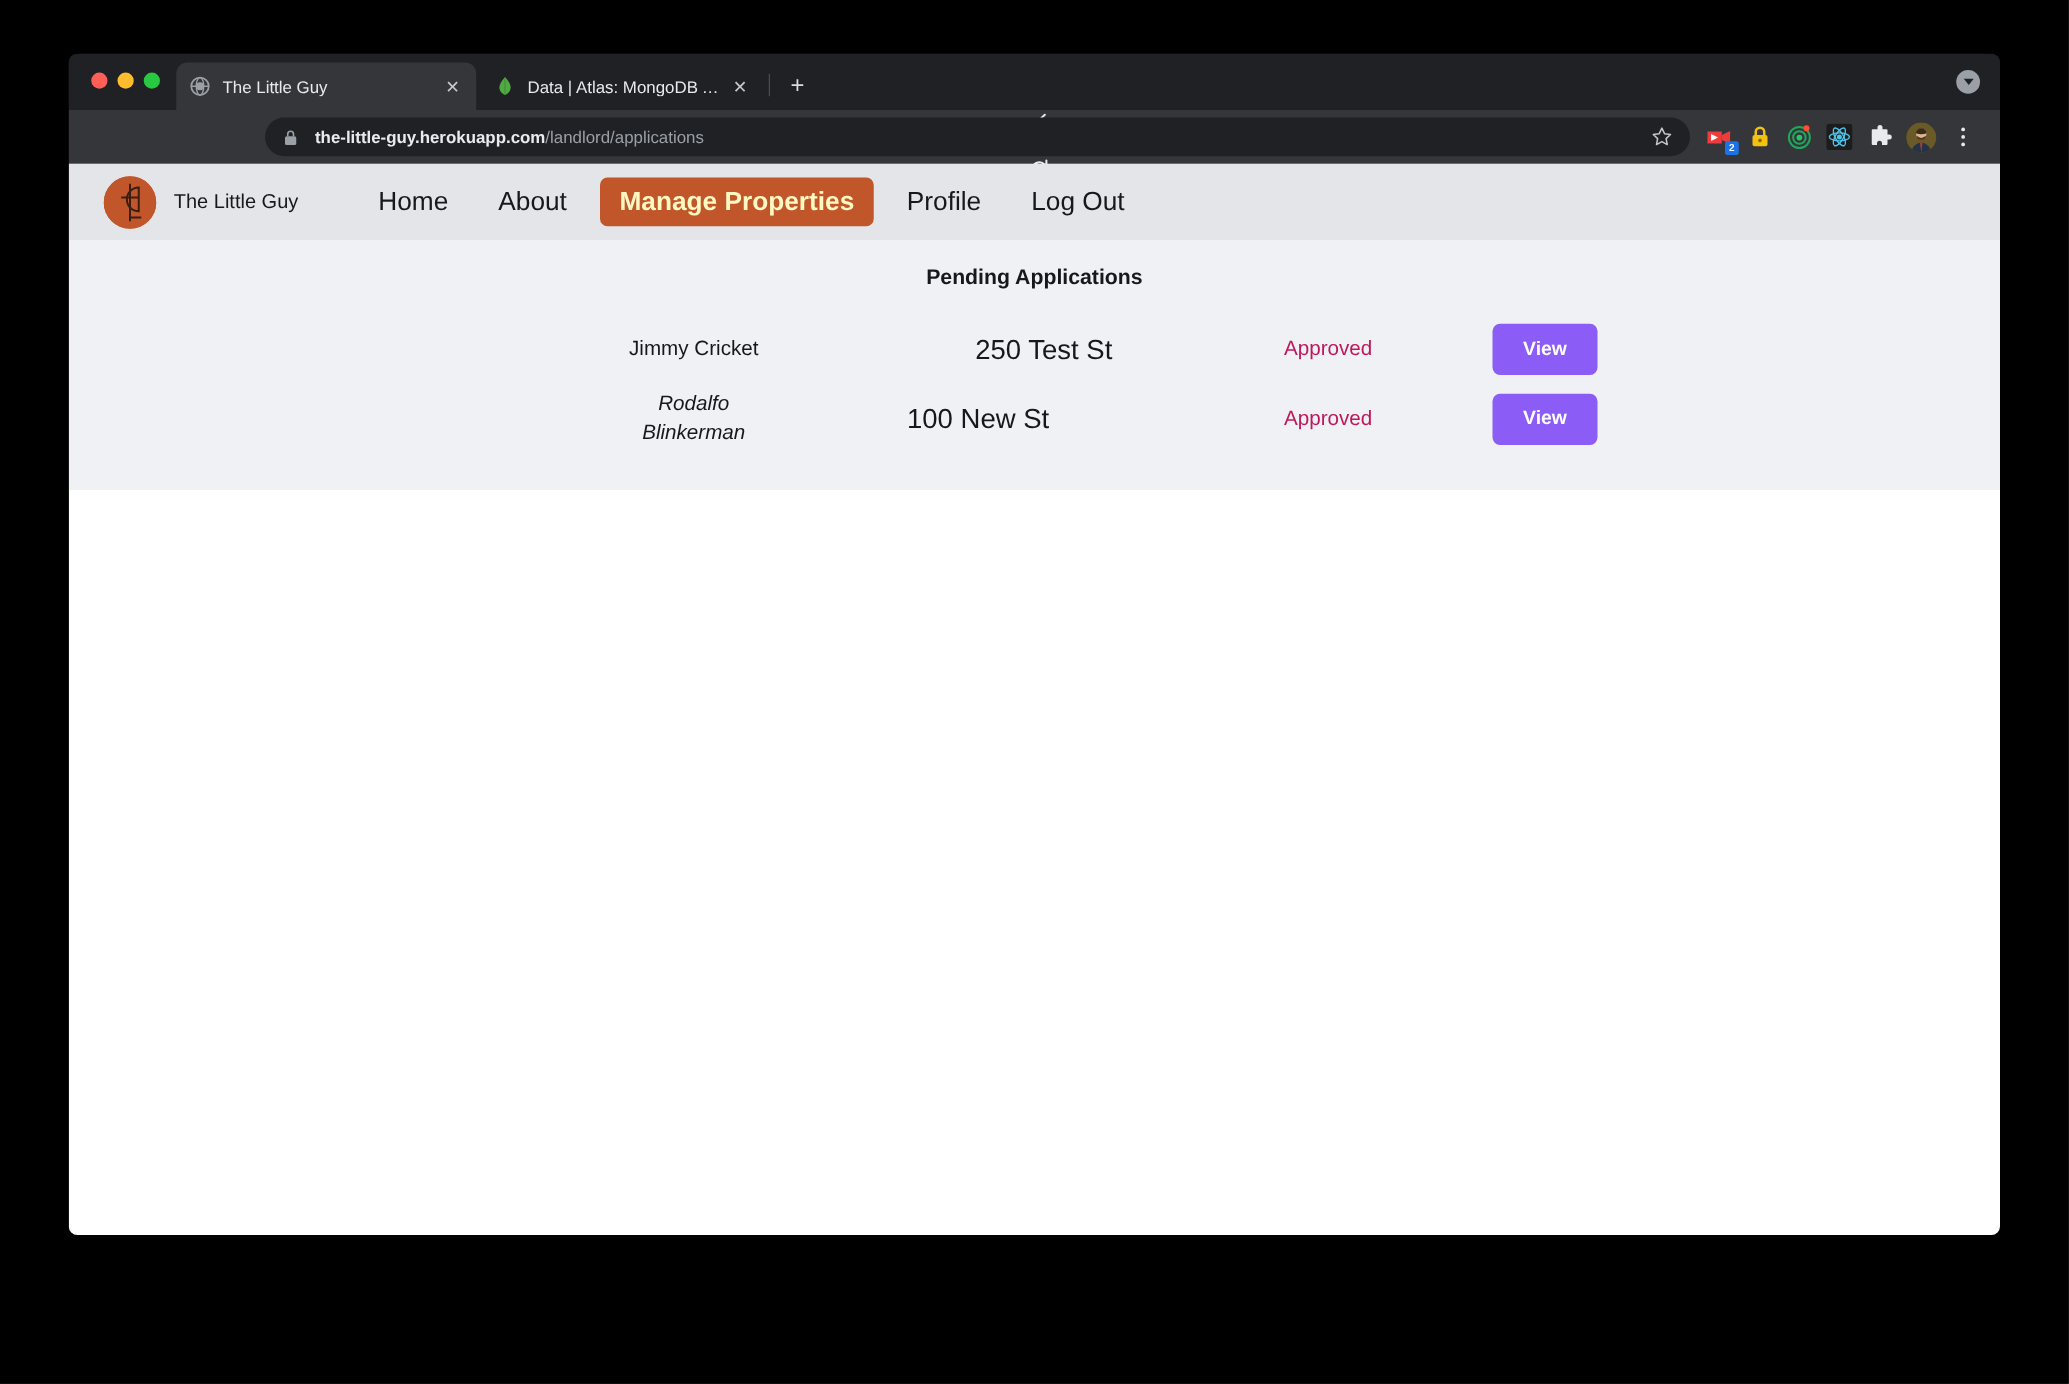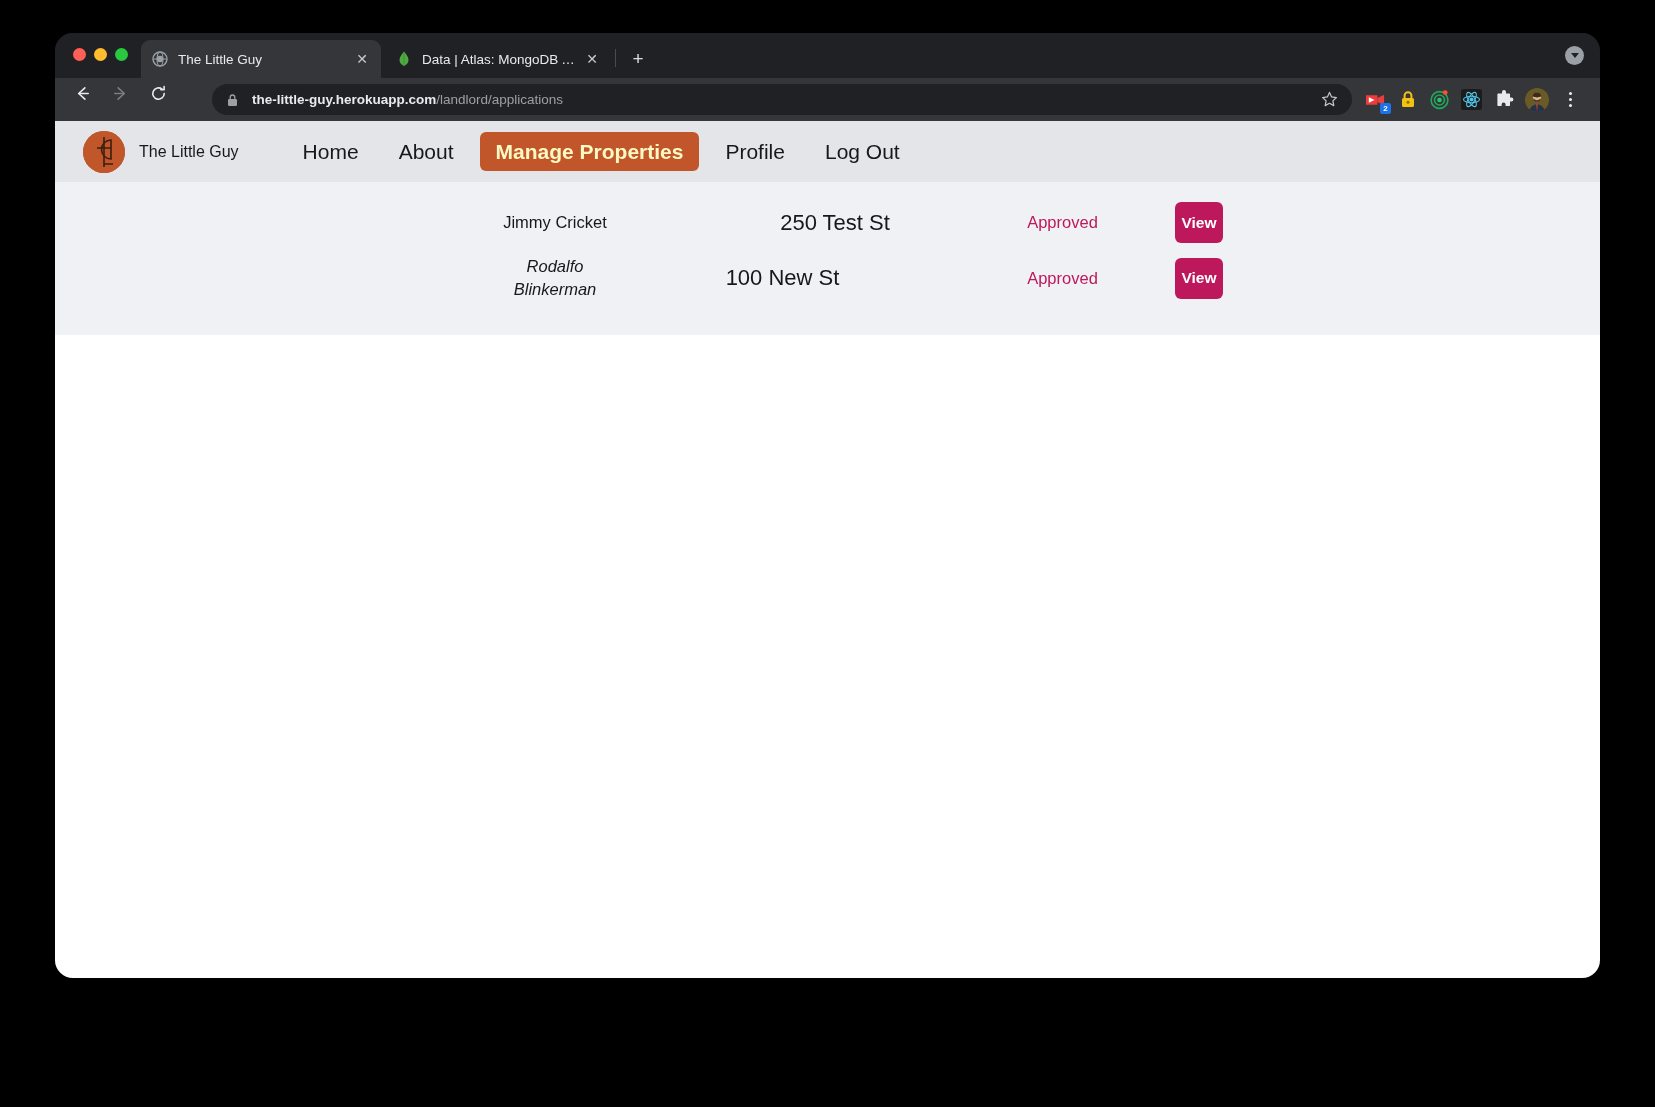--- a/index.html
+++ b/index.html
@@ -9,25 +9,25 @@
     width: 1655px;
     height: 1107px;
     overflow: hidden;
     font-family: "Liberation Sans", sans-serif;
   }
 
   
   .browser-window {
     position: absolute;
     left: 55px;
-    top: 33px;
+    top: 43px;
     width: 1545px;
     height: 945px;
     background: #202124;
-    border-radius: 18px;
+    border-radius: 7px;
     overflow: hidden;
     box-shadow: 0 10px 40px rgba(0,0,0,0.6);
   }
 
   
   .tab-strip {
     position: relative;
     height: 45px;
     background: #202124;
   }
@@ -130,20 +130,22 @@
     border-right: 4.5px solid transparent;
     border-top: 5px solid #202124;
   }
 
   
   .toolbar {
     position: relative;
     height: 43px;
     background: #35363a;
     display: flex;
+    align-items: center;
+    flex-direction: column;
   }
   .nav-btn {
     width: 30px;
     height: 30px;
     margin-left: 8px;
     display: flex;
     align-items: center;
     justify-content: center;
     color: #e8eaed;
   }
@@ -329,30 +331,31 @@
     font-size: 22px;
     color: #17181a;
   }
   .col-status {
     width: 225px;
     text-align: center;
     font-size: 16.5px;
     color: #be185d;
   }
   .view-btn {
-    width: 48px;
+    width: 84px;
     height: 41px;
-    background: #be185d;
+    background: #8b5cf6;
     color: #ffffff;
     border: none;
     border-radius: 6px;
     font-size: 15.5px;
     font-weight: bold;
     font-family: "Liberation Sans", sans-serif;
     cursor: pointer;
+    margin-left: 19px;
   }
 </style>
 </head>
 <body>
 
 <div class="browser-window">
 
   <div class="tab-strip">
 
     <div class="traffic-lights">
@@ -511,20 +514,21 @@
       </div>
 
       <a class="nav-link">Home</a>
       <a class="nav-link">About</a>
       <a class="nav-link active">Manage Properties</a>
       <a class="nav-link">Profile</a>
       <a class="nav-link">Log Out</a>
     </div>
 
     <div class="content-band">
+      <h2 class="section-title">Pending Applications</h2>
 
       <div class="app-row">
         <div class="col-name">Jimmy Cricket</div>
         <div class="col-addr">250 Test St</div>
         <div class="col-status">Approved</div>
         <button class="view-btn">View</button>
       </div>
 
       <div class="app-row">
         <div class="col-name" style="max-width:120px;margin-left:440px;font-style:italic;">Rodalfo Blinkerman</div>

